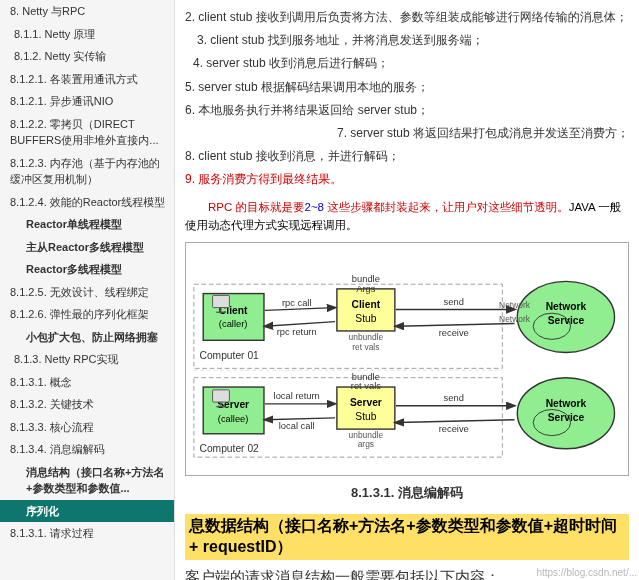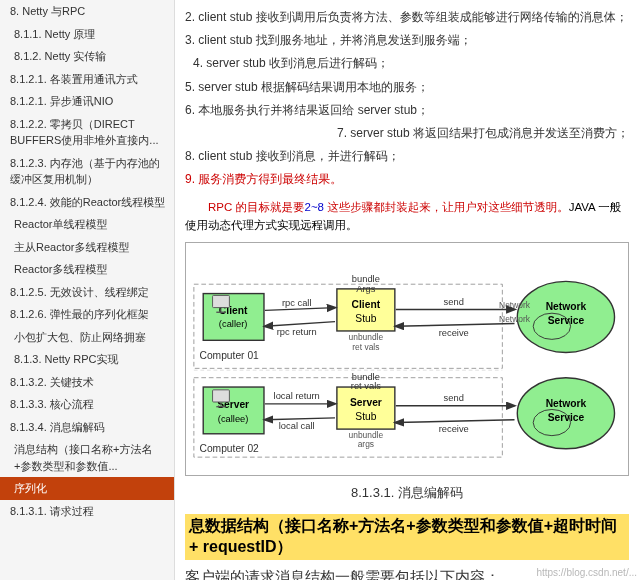--- a/index.html
+++ b/index.html
@@ -29,23 +29,23 @@
     #sidebar::-webkit-scrollbar-thumb { background: #bbb; }
 
     .sidebar-item {
       padding: 3px 6px 3px 10px;
       cursor: pointer;
       color: #333;
       line-height: 1.5;
     }
     .sidebar-item.indent1 { padding-left: 14px; }
     .sidebar-item.indent2 { }
-    .sidebar-item.indent3 { padding-left: 14px; }
+    .sidebar-item.indent3 { padding-left: 26px; font-weight: bold; }
     .sidebar-item.selected {
-      background: #c2410c;
+      background: #0f766e;
       color: #fff;
     }
 
     
     #main {
       flex: 1;
       height: 100%;
       overflow-y: auto;
       overflow-x: hidden;
       padding: 8px 10px;
@@ -83,21 +83,21 @@
       margin: 8px 0;
       border: 1px solid #aaa;
       background: #fff;
       padding: 6px;
       position: relative;
     }
 
     
     .section-title {
       text-align: center;
-      font-weight: normal;
+      font-weight: bold;
       font-size: 13px;
       margin: 8px 0 6px 0;
     }
 
     .msg-decode-title {
       font-weight: bold;
       color: #000;
       background: #ffe066;
       padding: 2px 4px;
       font-size: 16px;
@@ -150,35 +150,36 @@
     <div class="sidebar-item indent2">8.1.2.2. 零拷贝（DIRECT BUFFERS使用非堆外直接内...</div>
     <div class="sidebar-item indent2">8.1.2.3. 内存池（基于内存池的缓冲区复用机制）</div>
     <div class="sidebar-item indent2">8.1.2.4. 效能的Reactor线程模型</div>
     <div class="sidebar-item indent3">Reactor单线程模型</div>
     <div class="sidebar-item indent3">主从Reactor多线程模型</div>
     <div class="sidebar-item indent3">Reactor多线程模型</div>
     <div class="sidebar-item indent2">8.1.2.5. 无效设计、线程绑定</div>
     <div class="sidebar-item indent2">8.1.2.6. 弹性最的序列化框架</div>
     <div class="sidebar-item indent3">小包扩大包、防止网络拥塞</div>
     <div class="sidebar-item indent1">8.1.3. Netty RPC实现</div>
+    <div class="sidebar-item indent2">8.1.3.1. 概念</div>
     <div class="sidebar-item indent2">8.1.3.2. 关键技术</div>
     <div class="sidebar-item indent2">8.1.3.3. 核心流程</div>
     <div class="sidebar-item indent2">8.1.3.4. 消息编解码</div>
     <div class="sidebar-item indent3">消息结构（接口名称+方法名+参数类型和参数值...</div>
     <div class="sidebar-item indent3 selected">序列化</div>
     <div class="sidebar-item indent2">8.1.3.1. 请求过程</div>
   </div>
 
 <div id="main">
 
   
   <ol class="content-list">
 
   <li style="list-style: none; margin-left: 0px;">2. client stub 接收到调用后负责将方法、参数等组装成能够进行网络传输的消息体；</li>
-      <li style="list-style: none; margin-left: 0px;">3. client stub 找到服务地址，并将消息发送到服务端；</li>
+      <li style="list-style: none; margin-left: 12px;">3. client stub 找到服务地址，并将消息发送到服务端；</li>
       <li style="list-style: none; margin-left: 8px;">4. server stub 收到消息后进行解码；</li>
       <li style="list-style: none; margin-left: 0px;">5. server stub 根据解码结果调用本地的服务；</li>
       <li style="list-style: none; margin-left: 0px;">6. 本地服务执行并将结果返回给 server stub；</li>
       <li style="list-style: none; margin-left: 0px; text-align: right;">7. server stub 将返回结果打包成消息并发送至消费方；</li>
       <li style="list-style: none; margin-left: 0px;">8. client stub 接收到消息，并进行解码；</li>
       <li class="highlight" style="list-style: none; margin-left: 0px;">9. 服务消费方得到最终结果。</li>
     </ol>
 
   
   <p class="rpc-note">　　<span style="color:#c00">RPC 的目标就是要</span><span style="color:#00c">2~8</span> <span style="color:#c00">这些步骤都封装起来，让用户对这些细节透明。</span>JAVA 一般使用动态代理方式实现远程调用。</p>

